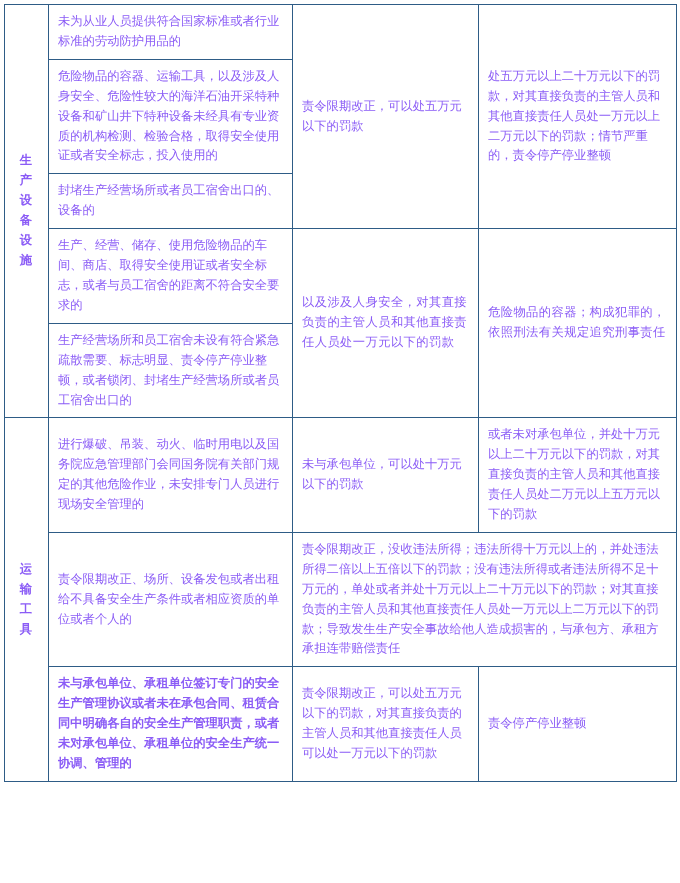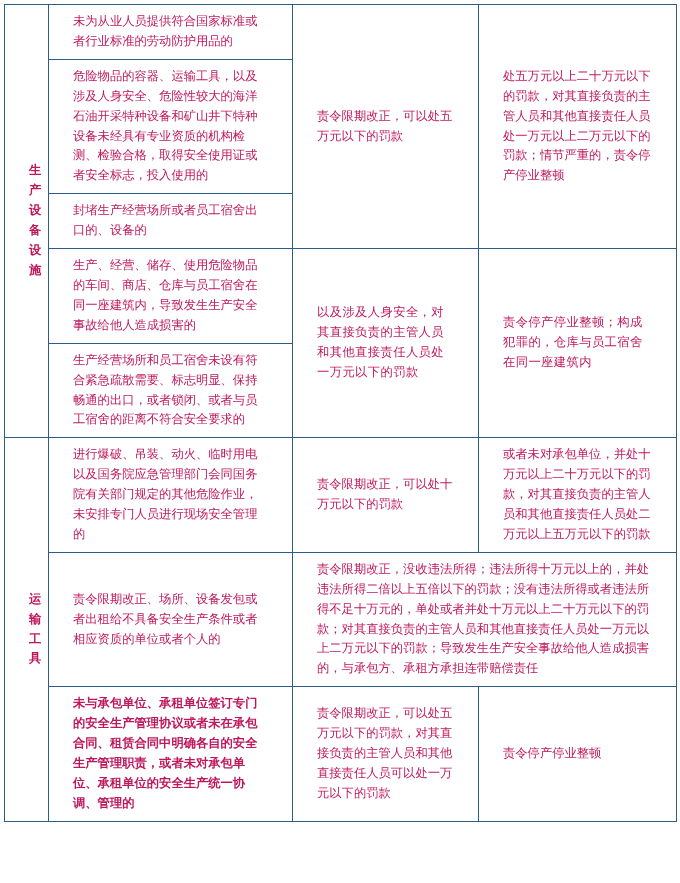--- a/index.html
+++ b/index.html
@@ -21,24 +21,24 @@
     padding: 4px 6px 4px 4px;
   }
   table.reg {
     border-collapse: collapse;
     width: 672px;
     table-layout: fixed;
   }
   table.reg td {
     border: 1px solid #2e5c86;
     vertical-align: middle;
-    padding: 7px 24px;
+    padding: 7px 9px;
     font-size: 12.3px;
     line-height: 1.62;
-    color: #be185d;
+    color: #8b5cf6;
     word-break: break-all;
   }
   td.cat {
     text-align: center;
     font-weight: bold;
     font-size: 13px;
     letter-spacing: 1px;
     line-height: 1.75;
     padding: 4px 2px;
   }
@@ -84,32 +84,32 @@
         <td class="penalty" rowspan="3">责令限期改正，可以处五万元以下的罚款</td>
         <td class="responsible" rowspan="3">处五万元以上二十万元以下的罚款，对其直接负责的主管人员和其他直接责任人员处一万元以上二万元以下的罚款；情节严重的，责令停产停业整顿</td>
       </tr>
       <tr>
         <td class="item">危险物品的容器、运输工具，以及涉及人身安全、危险性较大的海洋石油开采特种设备和矿山井下特种设备未经具有专业资质的机构检测、检验合格，取得安全使用证或者安全标志，投入使用的</td>
       </tr>
       <tr>
         <td class="item">封堵生产经营场所或者员工宿舍出口的、设备的</td>
       </tr>
       <tr>
-        <td class="item">生产、经营、储存、使用危险物品的车间、商店、仓库与员工宿舍在同一座建筑内，导致发生生产安全事故给他人造成损害的</td>
+        <td class="item">生产、经营、储存、使用危险物品的车间、商店、取得安全使用证或者安全标志，或者与员工宿舍的距离不符合安全要求的</td>
         <td class="penalty smalltext" rowspan="2">以及涉及人身安全，对其直接负责的主管人员和其他直接责任人员处一万元以下的罚款</td>
-        <td class="responsible smalltext" rowspan="2">责令停产停业整顿；构成犯罪的，仓库与员工宿舍在同一座建筑内</td>
+        <td class="responsible smalltext" rowspan="2">危险物品的容器；构成犯罪的，依照刑法有关规定追究刑事责任</td>
       </tr>
       <tr>
-        <td class="item">生产经营场所和员工宿舍未设有符合紧急疏散需要、标志明显、保持畅通的出口，或者锁闭、或者与员工宿舍的距离不符合安全要求的</td>
+        <td class="item">生产经营场所和员工宿舍未设有符合紧急疏散需要、标志明显、责令停产停业整顿，或者锁闭、封堵生产经营场所或者员工宿舍出口的</td>
       </tr>
 
       <tr>
         <td class="cat" rowspan="3">运输工具</td>
         <td class="item">进行爆破、吊装、动火、临时用电以及国务院应急管理部门会同国务院有关部门规定的其他危险作业，未安排专门人员进行现场安全管理的</td>
-        <td class="penalty">责令限期改正，可以处十万元以下的罚款</td>
+        <td class="penalty">未与承包单位，可以处十万元以下的罚款</td>
         <td class="responsible">或者未对承包单位，并处十万元以上二十万元以下的罚款，对其直接负责的主管人员和其他直接责任人员处二万元以上五万元以下的罚款</td>
       </tr>
       <tr>
         <td class="item">责令限期改正、场所、设备发包或者出租给不具备安全生产条件或者相应资质的单位或者个人的</td>
         <td class="penalty" colspan="2">责令限期改正，没收违法所得；违法所得十万元以上的，并处违法所得二倍以上五倍以下的罚款；没有违法所得或者违法所得不足十万元的，单处或者并处十万元以上二十万元以下的罚款；对其直接负责的主管人员和其他直接责任人员处一万元以上二万元以下的罚款；导致发生生产安全事故给他人造成损害的，与承包方、承租方承担连带赔偿责任</td>
       </tr>
       <tr>
         <td class="item bold-item">未与承包单位、承租单位签订专门的安全生产管理协议或者未在承包合同、租赁合同中明确各自的安全生产管理职责，或者未对承包单位、承租单位的安全生产统一协调、管理的</td>
         <td class="penalty">责令限期改正，可以处五万元以下的罚款，对其直接负责的主管人员和其他直接责任人员可以处一万元以下的罚款</td>
         <td class="responsible">责令停产停业整顿</td>

